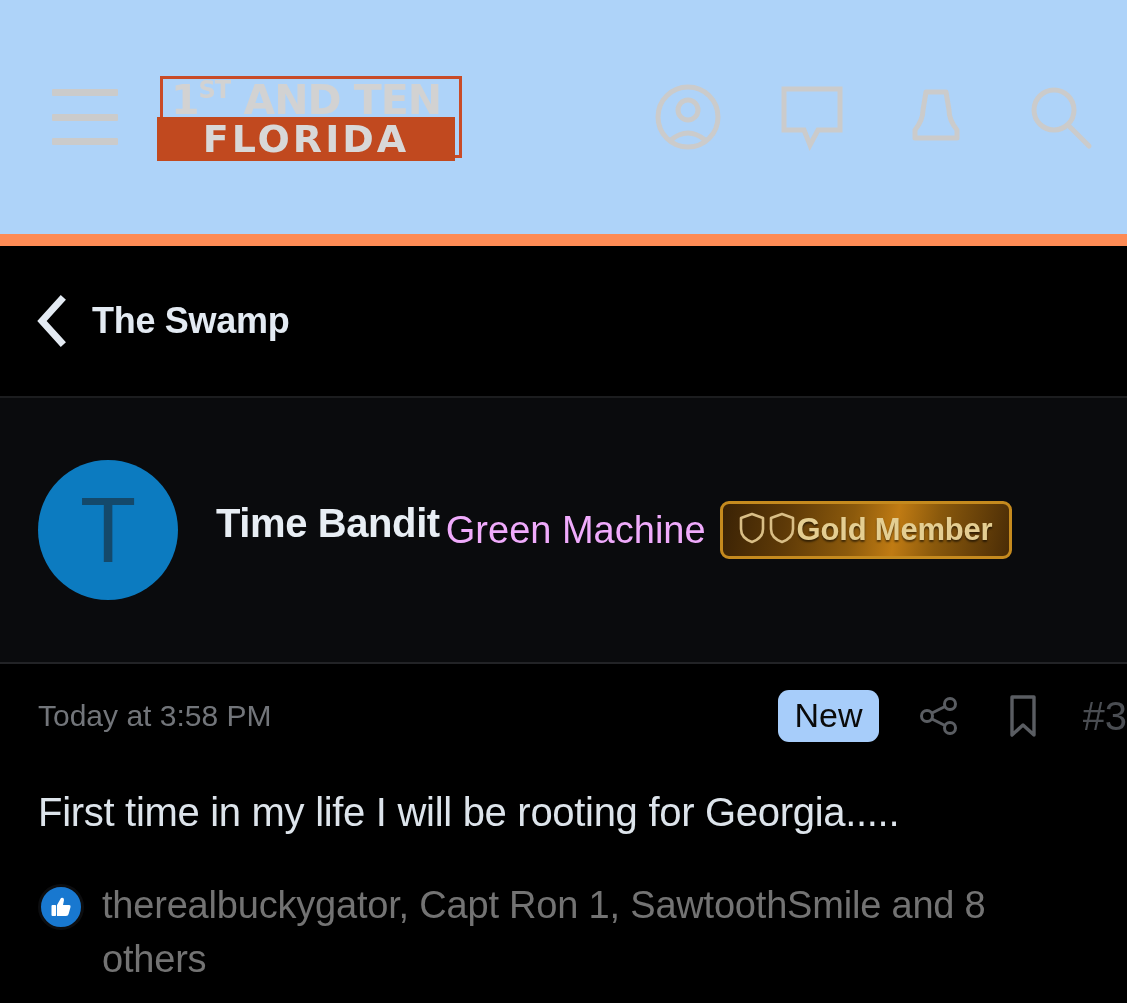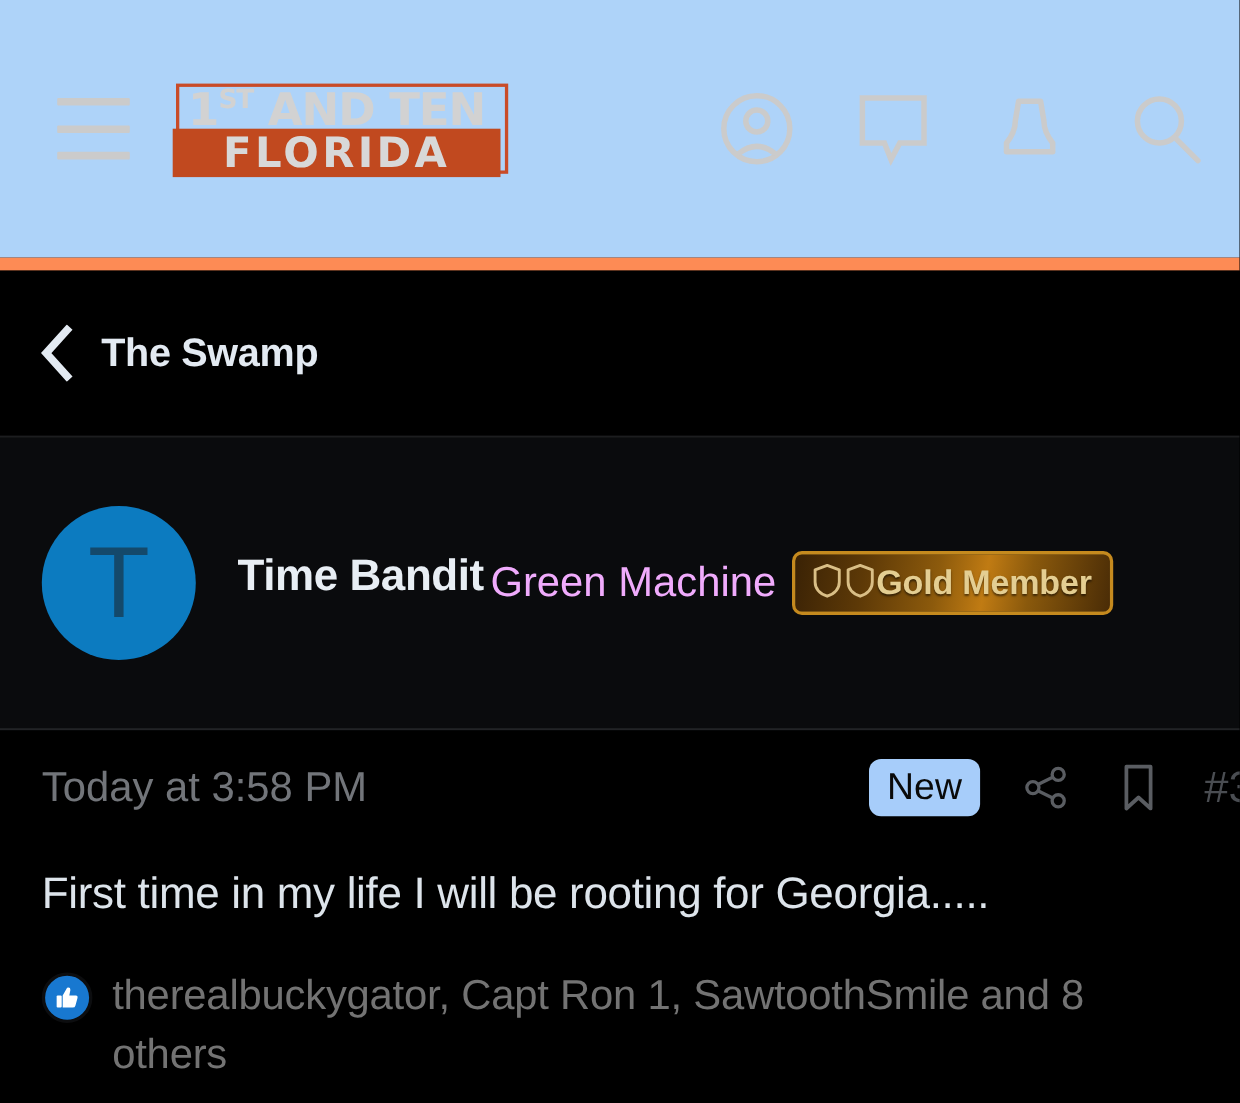--- a/index.html
+++ b/index.html
@@ -216,28 +216,28 @@
   }
   .post-meta {
     display: flex;
     align-items: center;
     height: 104px;
     padding-left: 38px;
     padding-right: 0;
   }
   .post-time {
     color: #72757A;
-    font-size: 38px;
+    font-size: 30px;
   }
   .post-meta-right {
     margin-left: auto;
     display: flex;
     align-items: center;
     gap: 36px;
-    padding-right: 0;
+    padding-right: 12px;
   }
   .new-badge {
     background: #A7CDFA;
     color: #0A0A0A;
     font-size: 34px;
     border-radius: 11px;
     padding: 7px 16px 9px 16px;
     line-height: 36px;
     cursor: pointer;
   }

